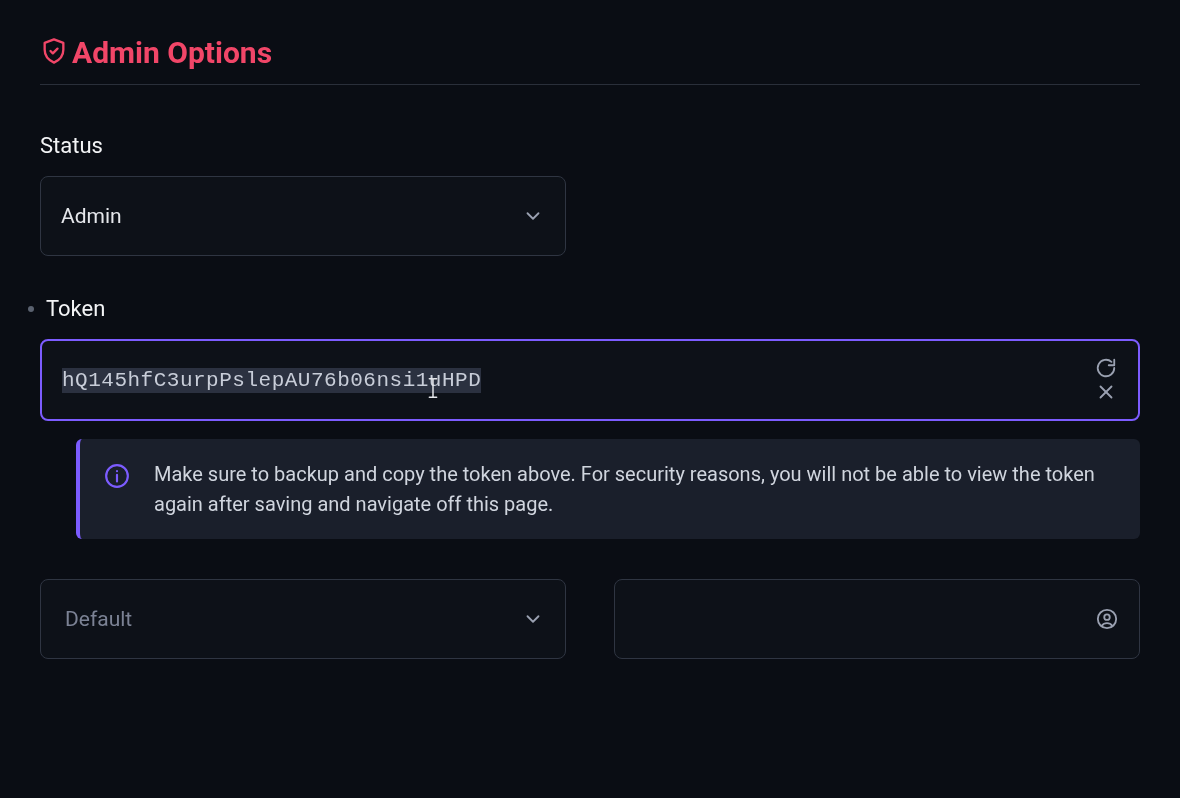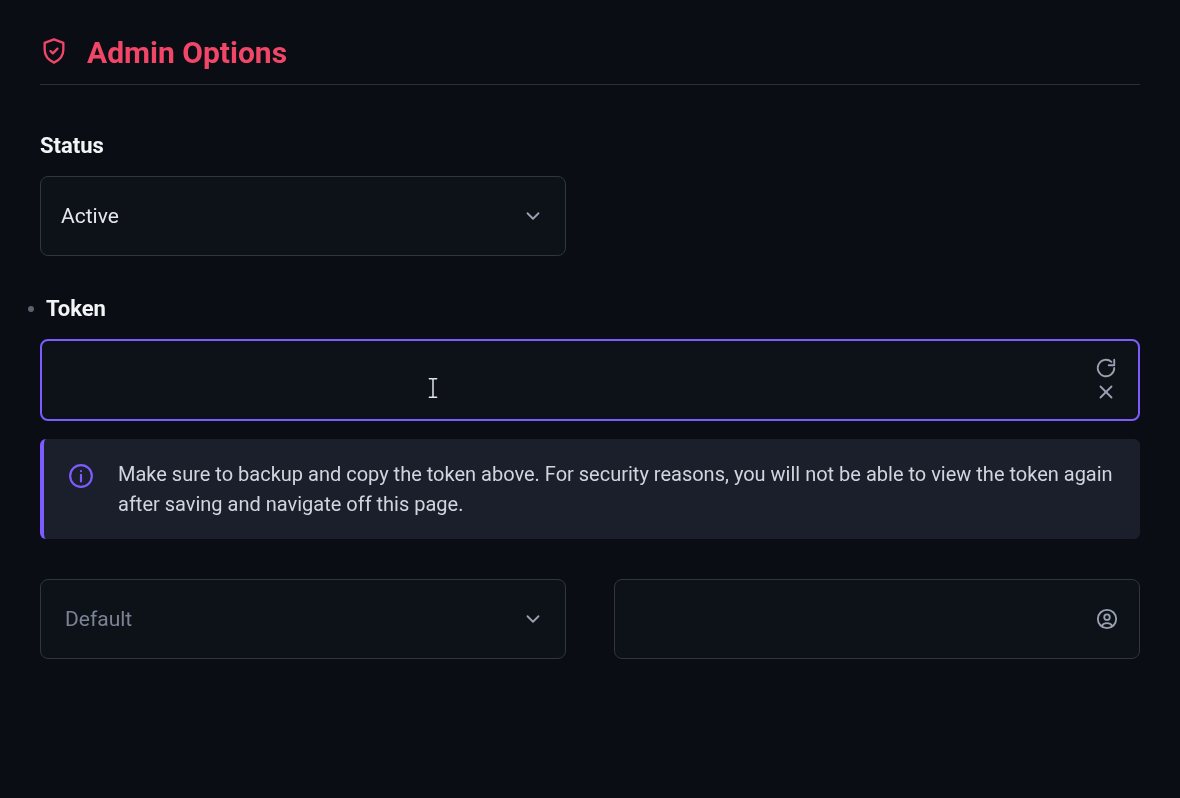--- a/index.html
+++ b/index.html
@@ -12,21 +12,21 @@
     color: #e5e7eb;
     font-family: -apple-system, BlinkMacSystemFont, "Segoe UI", Roboto, sans-serif;
     width: 1180px;
     height: 798px;
     overflow: hidden;
     padding: 35px 40px;
   }
   .header-row {
     display: flex;
     align-items: center;
-    gap: 19px;
+    gap: 4px;
     padding-bottom: 14px;
     border-bottom: 1px solid #2a2f3a;
     margin-bottom: 48px;
   }
   .header-title {
     font-size: 30px;
     font-weight: 700;
     color: #f14668;
   }
   .shield-icon svg {
@@ -37,21 +37,21 @@
   .form-grid {
     display: grid;
     grid-template-columns: 1fr 1fr;
     gap: 40px 48px;
   }
   .full-span {
     grid-column: 1 / -1;
   }
   .field-label {
     font-size: 22px;
-    font-weight: 700;
+    font-weight: 400;
     color: #f3f4f6;
     margin-bottom: 18px;
     display: flex;
     align-items: center;
     gap: 6px;
   }
   .label-dot::before {
     content: "";
     display: inline-block;
     width: 6px;
@@ -135,20 +135,21 @@
   }
   .info-banner {
     display: flex;
     align-items: flex-start;
     gap: 24px;
     background: #1a1f2b;
     border-left: 4px solid #7c5cff;
     border-radius: 6px;
     padding: 20px 24px;
     margin-top: 18px;
+    margin-left: 36px;
   }
   .info-banner .info-icon {
     color: #7c5cff;
     flex-shrink: 0;
     margin-top: 4px;
   }
   .info-banner .info-icon svg {
     width: 26px;
     height: 26px;
   }
@@ -170,35 +171,36 @@
     </svg>
   </span>
   <h1 class="header-title">Admin Options</h1>
 </div>
 
 <div class="form-grid">
 
   <div>
     <div class="field-label">Status</div>
     <div class="input-box">
-      <span class="value">Active</span>
+      <span class="value">Admin</span>
       <span class="icon-btn">
         <svg viewBox="0 0 24 24" fill="none" stroke-width="2" stroke-linecap="round" stroke-linejoin="round">
             <polyline points="6 9 12 15 18 9"></polyline>
           </svg>
       </span>
     </div>
   </div>
 
   <div>
   </div>
 
   <div class="full-span">
     <div class="field-label label-dot">Token</div>
     <div class="token-box">
+      <span class="token-text">hQ145hfC3urpPslepAU76b06nsi1uHPD</span>
       <span class="token-cursor">
         <svg viewBox="0 0 16 24" fill="none" stroke-width="1.6" stroke-linecap="round">
           <path d="M4 2 h3 M9 2 h3 M8 2 v20 M4 22 h3 M9 22 h3"></path>
         </svg>
       </span>
       <div class="flex-fill"></div>
       <div class="trail-icons">
         <span class="icon-btn">
           <svg viewBox="0 0 24 24" fill="none" stroke-width="2" stroke-linecap="round" stroke-linejoin="round">
             <path d="M21 12 a9 9 0 1 1-3-6.7"></path>

